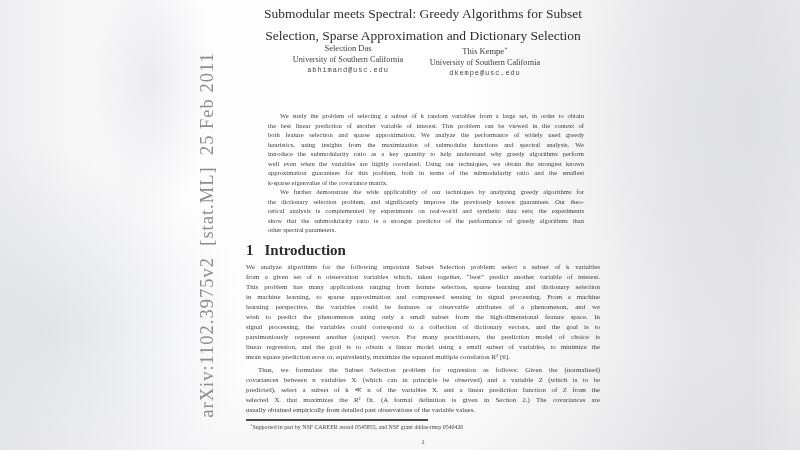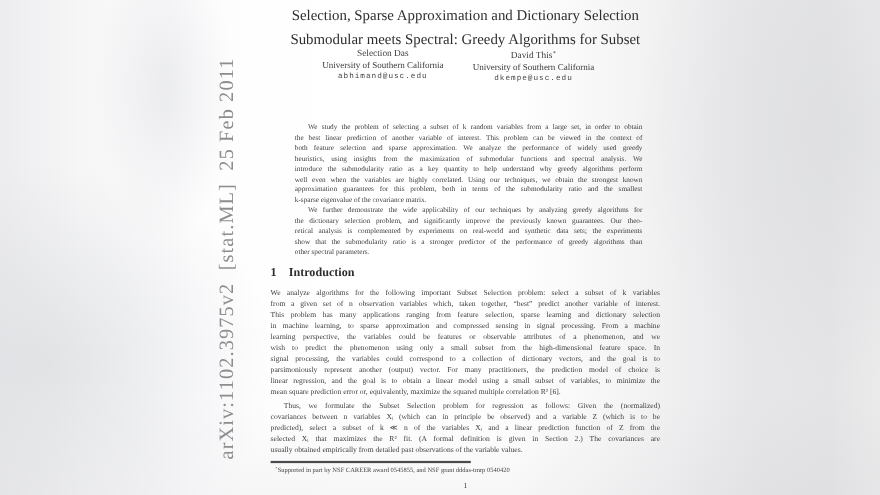--- a/index.html
+++ b/index.html
@@ -30,21 +30,21 @@
   .author .name{font-size:8.5px;line-height:11px;}
   .author .affil{font-size:8.2px;line-height:11px;}
   .author .email{font-family:Liberation Mono, monospace;
     font-size:7px;line-height:11px;letter-spacing:0.9px;color:#454547;}
   sup{font-size:60%;}
   .abs-head{position:absolute;top:98px;left:22px;width:316px;text-align:center;
     font-size:7.6px;font-weight:bold;color:#333335;}
   .abs-p{position:absolute;left:22px;width:316px;font-size:6.6px;line-height:9.5px;}
   .abs-p1{top:111px;}
   .abs-p2{top:187px;}
-  .sec-head{position:absolute;top:242px;left:0;font-size:11px;font-weight:bold;color:#2e2e30;}
+  .sec-head{position:absolute;top:242px;left:0;font-size:15px;font-weight:bold;color:#2e2e30;}
   .sec-head .num{margin-right:11px;}
   .body-p{position:absolute;left:0;width:354px;font-size:6.9px;line-height:10px;}
   .body-p1{top:262px;}
   .body-p2{top:365px;}
   .jline{text-align:justify;text-align-last:justify;}
   .jline:last-child{text-align-last:left;}
   .indent .jline:first-child{text-indent:12px;}
   .fn-rule{position:absolute;top:419px;left:0;width:182px;height:1.5px;background:#4a4a4c;}
   .footnote{position:absolute;top:423px;left:4px;width:350px;font-size:5.9px;color:#444446;}
   .pageno{position:absolute;top:438px;left:0;width:100%;text-align:center;font-size:7px;}
@@ -53,32 +53,32 @@
 <body>
 
 <div class="scene">
   <div class="blurwrap">
 
     <div class="watermark">arXiv:1102.3975v2  [stat.ML]  25 Feb 2011</div>
 
     <div class="page">
 
       <div class="title">
+        <div>Submodular meets Spectral: Greedy Algorithms for Subset</div>
         <div>Selection, Sparse Approximation and Dictionary Selection</div>
-        <div>Submodular meets Spectral: Greedy Algorithms for Subset</div>
       </div>
 
       <div class="authors">
         <div class="author" style="left:17px;top:0;">
           <div class="name"><span>Selection Das</span></div>
           <div class="affil">University of Southern California</div>
           <div class="email">abhimand@usc.edu</div>
         </div>
         <div class="author" style="left:154px;top:0;">
-          <div class="name"><span>David This</span><sup>∗</sup></div>
+          <div class="name"><span>This Kempe</span><sup>∗</sup></div>
           <div class="affil">University of Southern California</div>
           <div class="email">dkempe@usc.edu</div>
         </div>
       </div>
 
       <div class="abs-p abs-p1 indent">
           <div class="jline">We study the problem of selecting a subset of k random variables from a large set, in order to obtain</div>
           <div class="jline">the best linear prediction of another variable of interest.  This problem can be viewed in the context of</div>
           <div class="jline">both feature selection and sparse approximation.  We analyze the performance of widely used greedy</div>
           <div class="jline">heuristics, using insights from the maximization of submodular functions and spectral analysis.  We</div>

